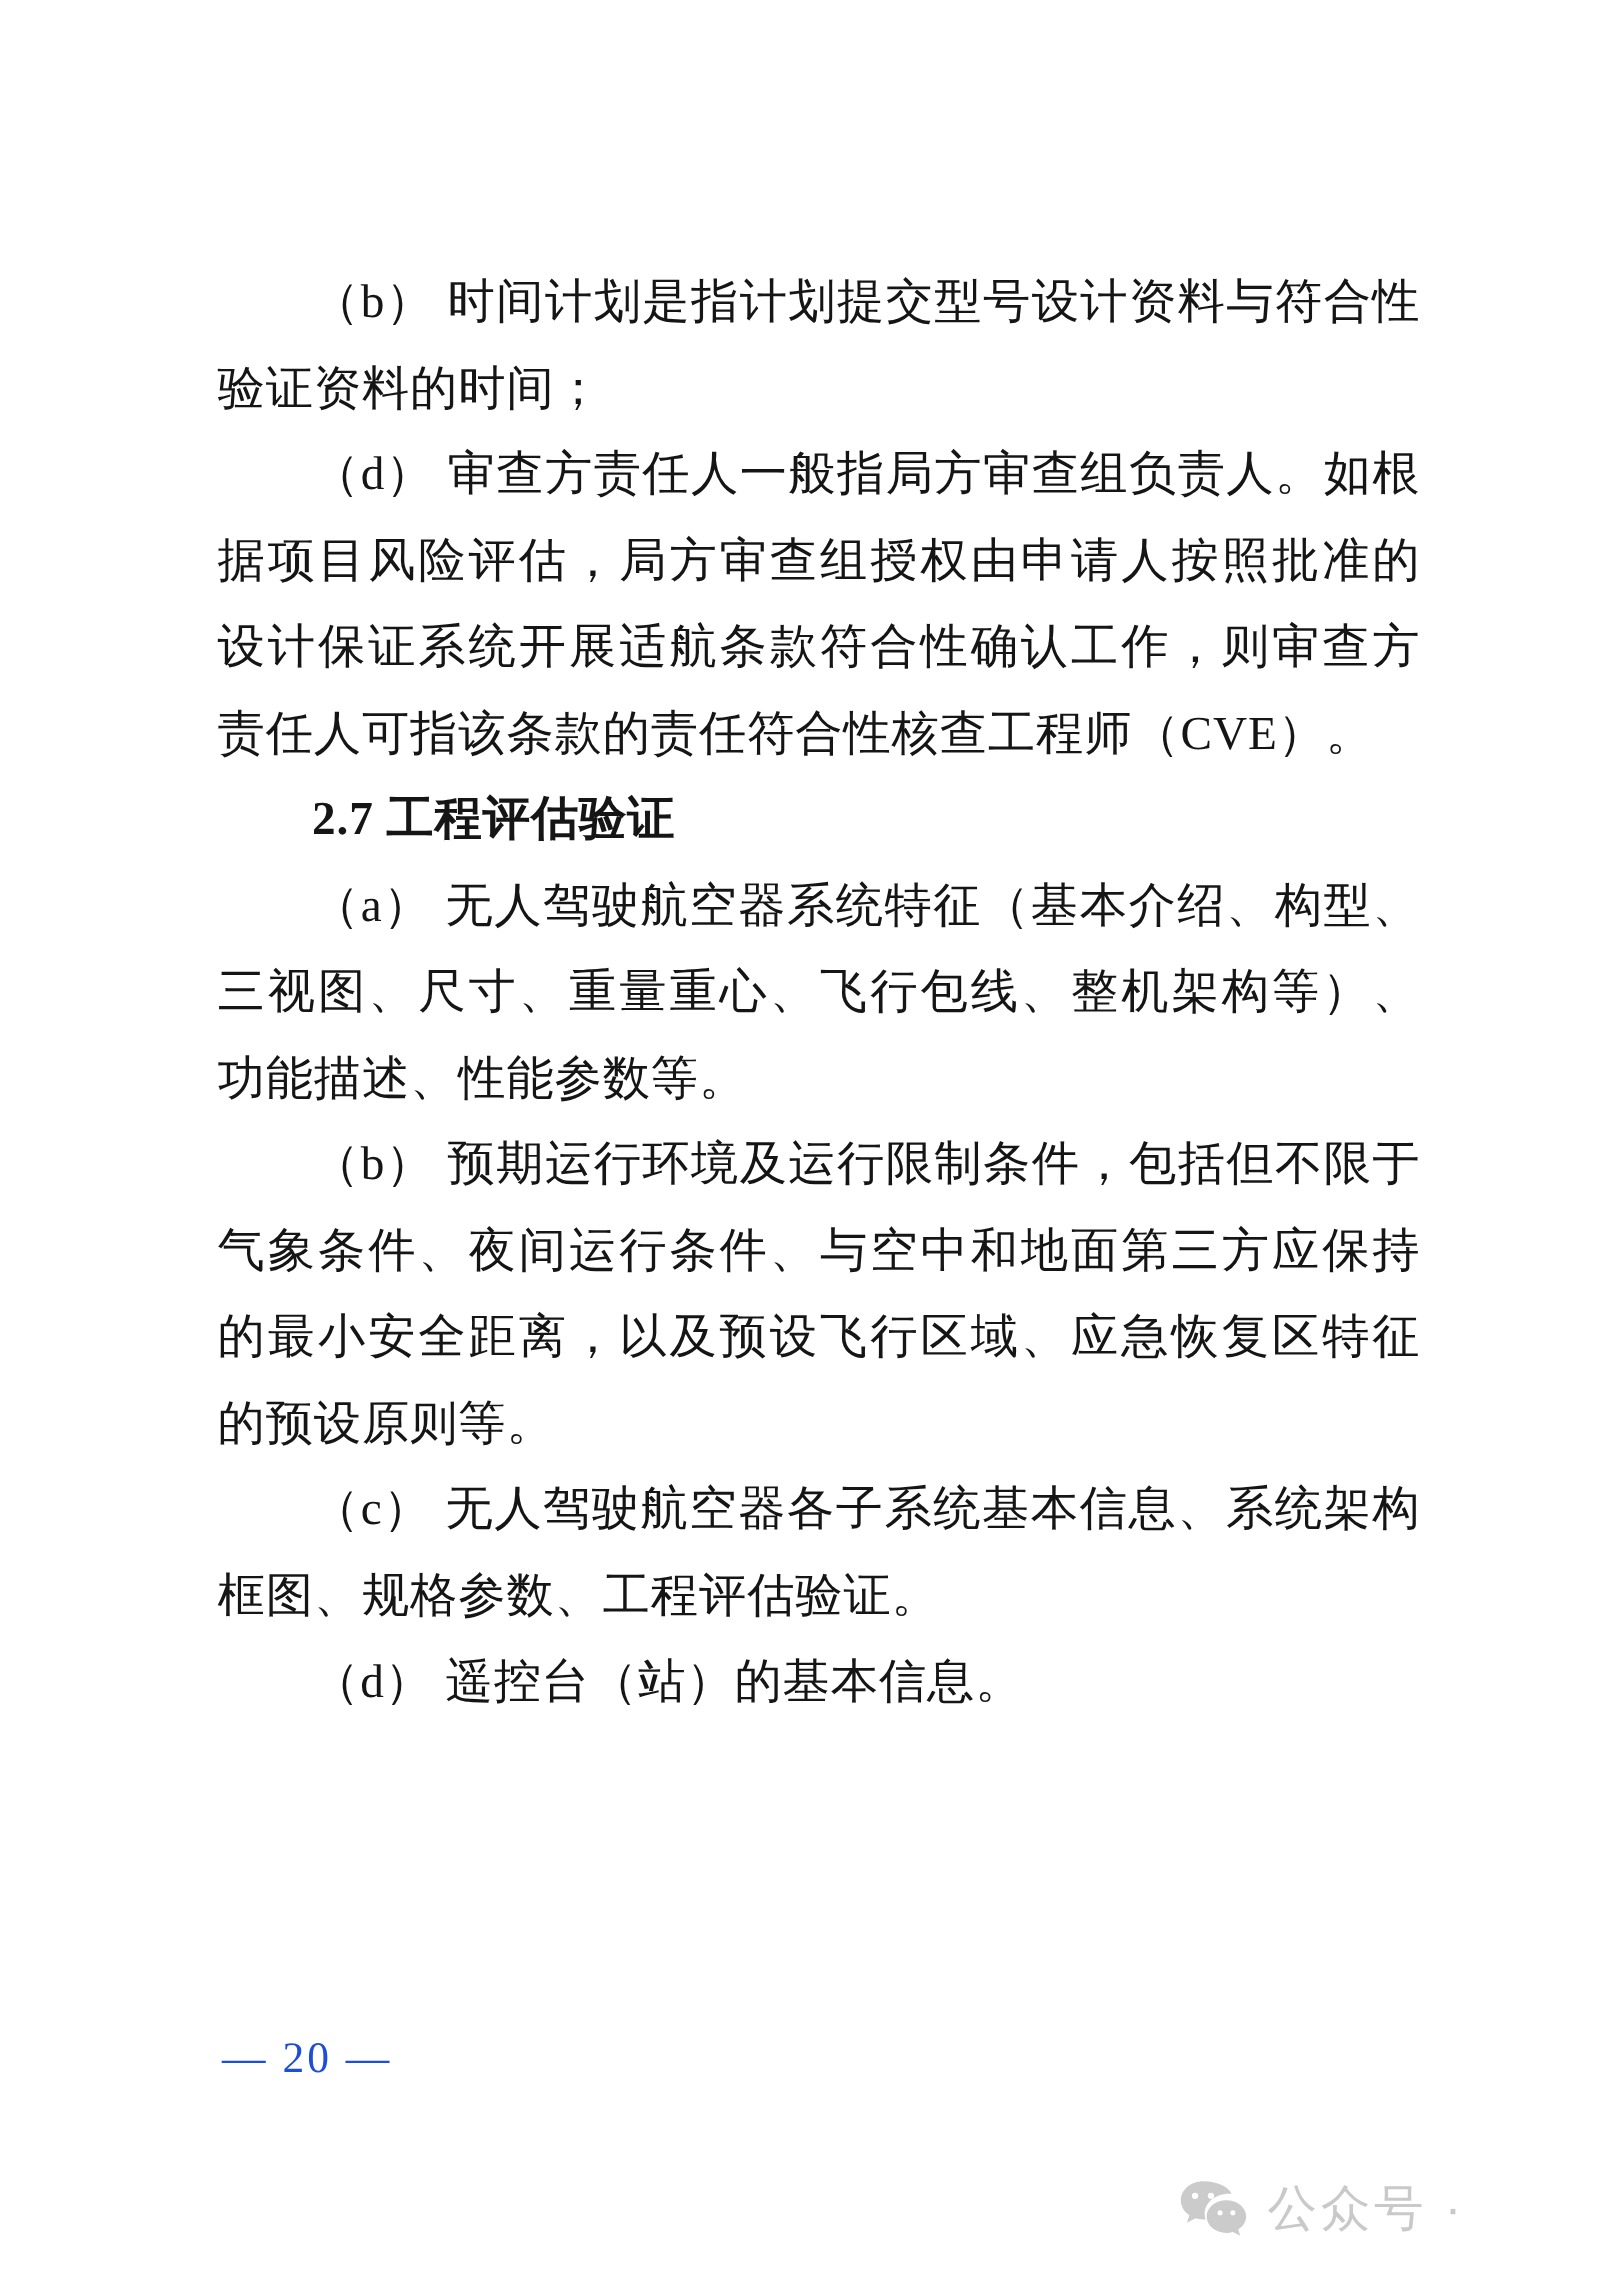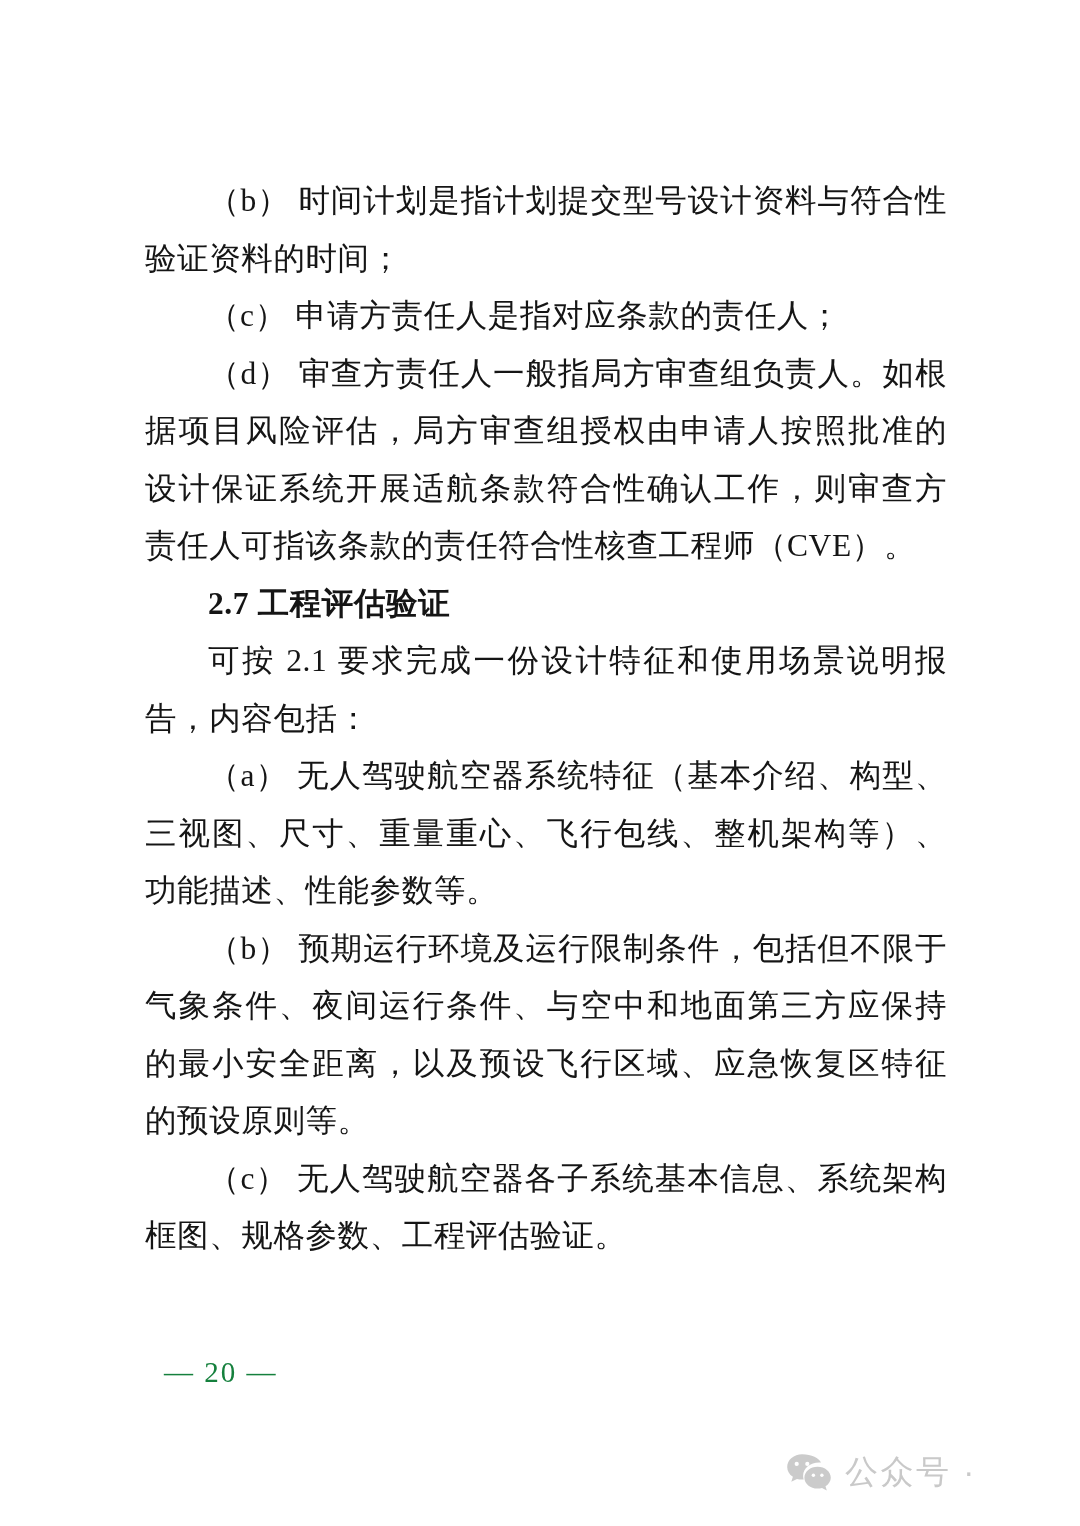--- a/index.html
+++ b/index.html
@@ -47,25 +47,25 @@
     letter-spacing: 0.6px;
     margin: 0;
     text-indent: 2em;
     font-weight: 600;
     word-break: break-all;
   }
 
   
   .page-number {
     position: absolute;
-    left: 164px;
+    left: 148px;
     top: 1352px;
     font-size: 29px;
     line-height: 40px;
-    color: #15803d;
+    color: #1d4ed8;
     letter-spacing: 2px;
     white-space: nowrap;
   }
 
   
   .watermark {
     position: absolute;
     left: 786px;
     top: 1452px;
     display: flex;
@@ -90,35 +90,34 @@
 </style>
 </head>
 <body>
 
 <div class="page">
 
   <div class="content">
 
     <p class="para">（b） 时间计划是指计划提交型号设计资料与符合性验证资料的时间；</p>
 
-    <p class="para">（c） 申请方责任人是指对应条款的责任人；</p>
 
     <p class="para">（d） 审查方责任人一般指局方审查组负责人。如根据项目风险评估，局方审查组授权由申请人按照批准的设计保证系统开展适航条款符合性确认工作，则审查方责任人可指该条款的责任符合性核查工程师（CVE）。</p>
 
     <h2 class="heading">2.7 工程评估验证</h2>
 
 
-    <p class="para">可按 2.1 要求完成一份设计特征和使用场景说明报告，内容包括：</p>
 
     <p class="para">（a） 无人驾驶航空器系统特征（基本介绍、构型、三视图、尺寸、重量重心、飞行包线、整机架构等）、功能描述、性能参数等。</p>
 
     <p class="para">（b） 预期运行环境及运行限制条件，包括但不限于气象条件、夜间运行条件、与空中和地面第三方应保持的最小安全距离，以及预设飞行区域、应急恢复区特征的预设原则等。</p>
 
     <p class="para">（c） 无人驾驶航空器各子系统基本信息、系统架构框图、规格参数、工程评估验证。</p>
 
+    <p class="para">（d） 遥控台（站）的基本信息。</p>
 
   </div>
 
   <div class="page-number">— 20 —</div>
 
   <div class="watermark">
     <span class="wechat-icon-wrap">
       <svg class="wechat-icon" viewBox="0 0 46 40" xmlns="http://www.w3.org/2000/svg">
 
         <path d="M16.2 2.2C7.9 2.2 1.2 7.9 1.2 14.9c0 4.0 2.2 7.6 5.7 9.9l-1.6 5.0 5.7-2.9c1.6 0.4 3.3 0.7 5.2 0.7 0.5 0 1.0 0 1.5-0.1

